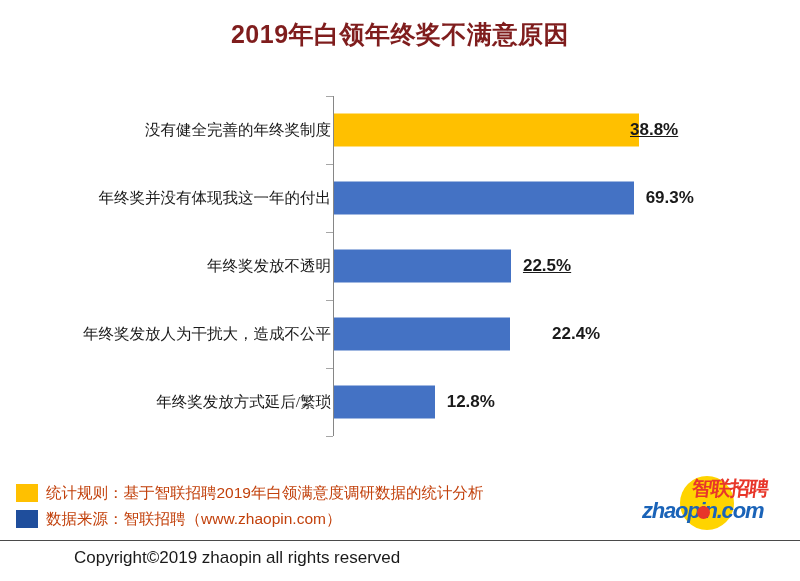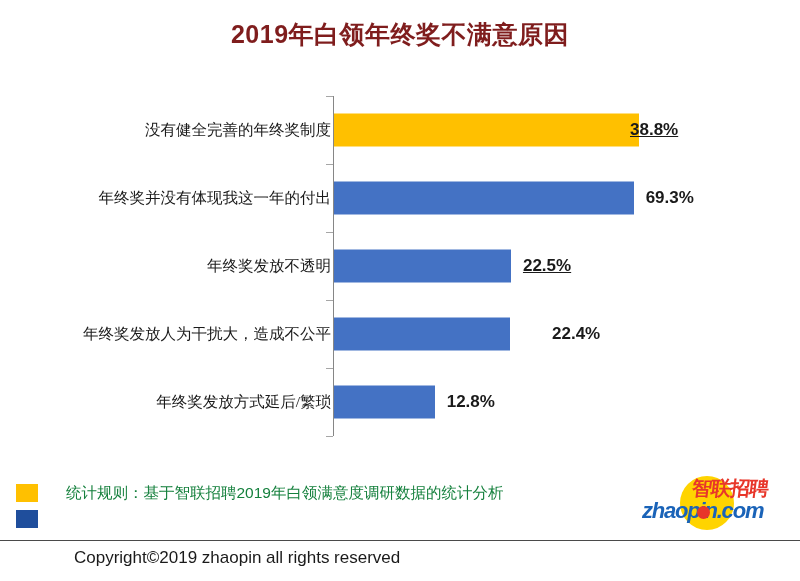--- a/index.html
+++ b/index.html
@@ -111,23 +111,23 @@
     display: flex;
     align-items: center;
     height: 26px;
   }
   .legend-swatch {
     width: 22px;
     height: 18px;
     flex: 0 0 auto;
   }
   .legend-text {
-    margin-left: 28px;
+    margin-left: 8px;
     font-size: 15.5px;
-    color: #15803d;
+    color: #c2410c;
     white-space: nowrap;
   }
 
   
   .logo {
     position: absolute;
     left: 640px;
     top: 474px;
     width: 152px;
     height: 58px;
@@ -237,20 +237,21 @@
       </div>
   </div>
 
   <div class="legend">
     <div class="legend-row">
       <span class="legend-swatch" style="background:#ffc000;"></span>
       <span class="legend-text">统计规则：基于智联招聘2019年白领满意度调研数据的统计分析</span>
     </div>
     <div class="legend-row">
       <span class="legend-swatch" style="background:#1f4e9c;"></span>
+      <span class="legend-text">数据来源：智联招聘（www.zhaopin.com）</span>
     </div>
   </div>
 
   <div class="logo">
     <div class="logo-circle"></div>
     <div class="logo-cn">智联招聘</div>
     <div class="logo-en">zhaopin.com</div>
     <div class="logo-dot"></div>
   </div>
 

